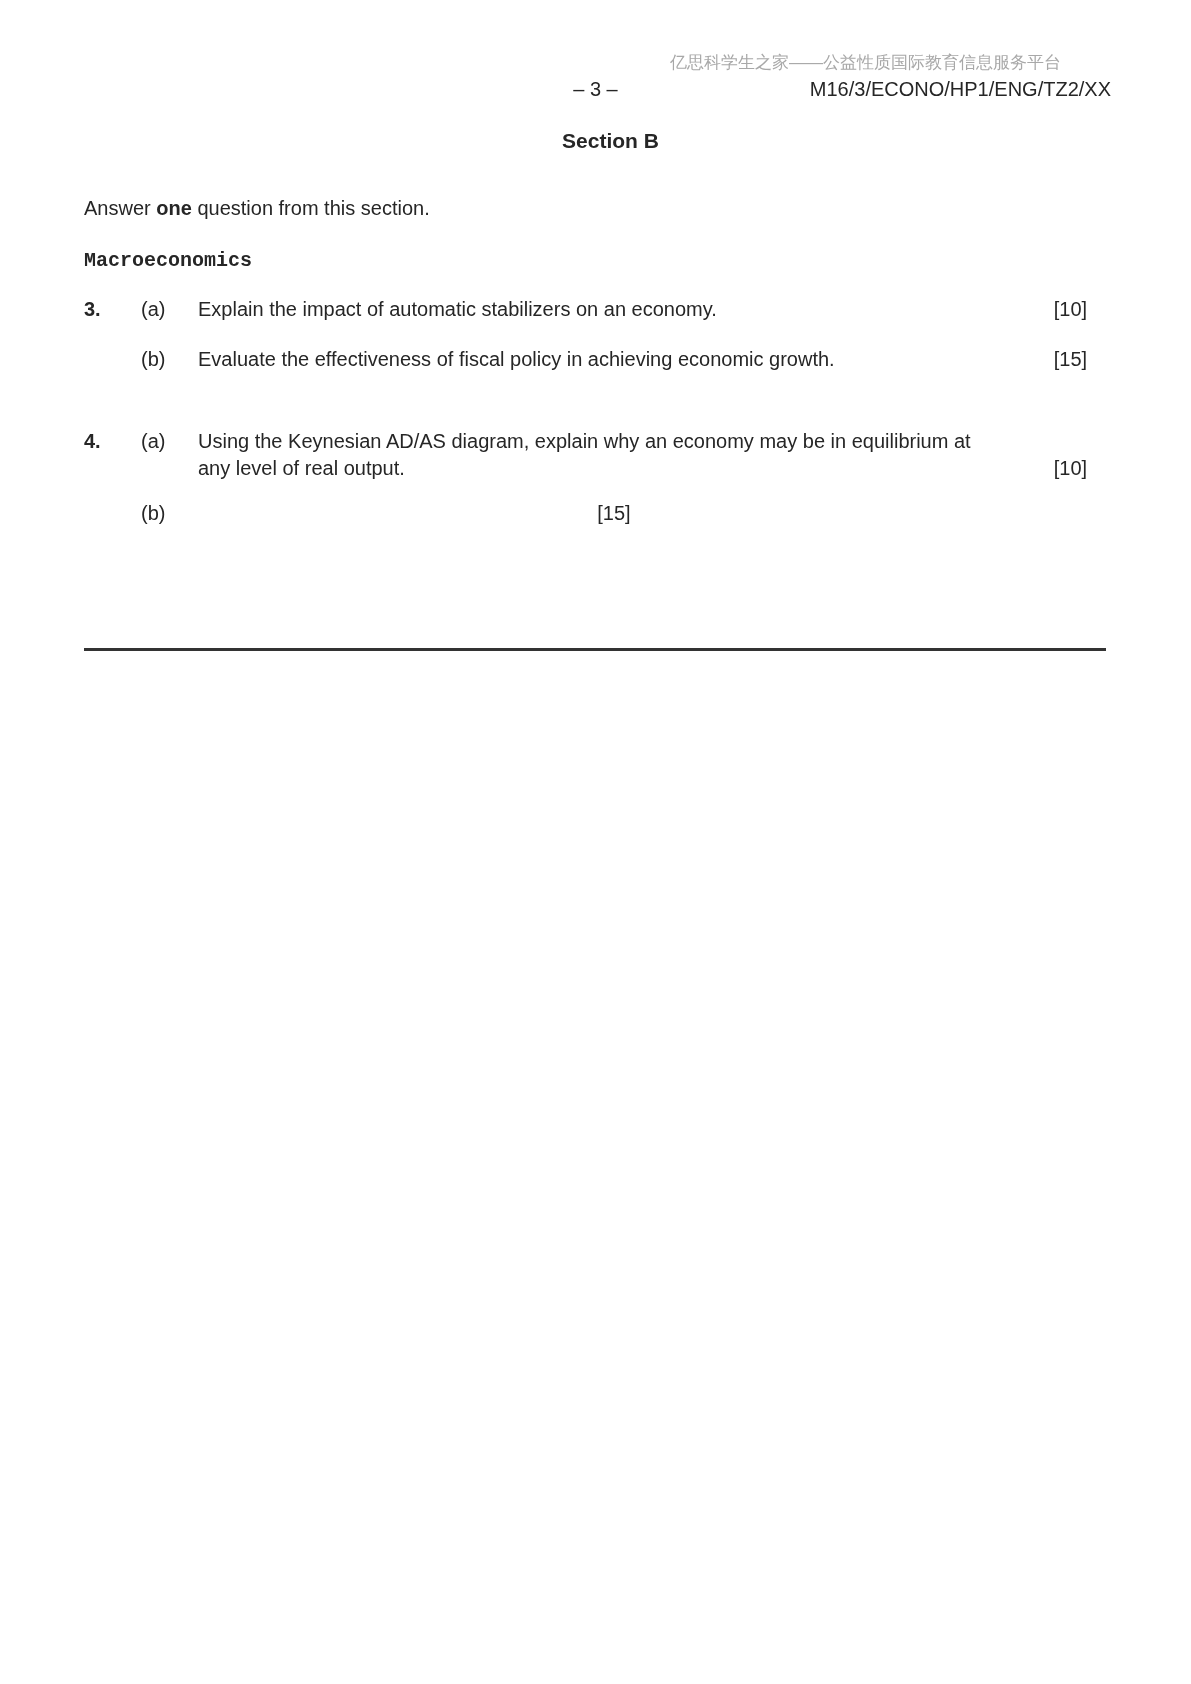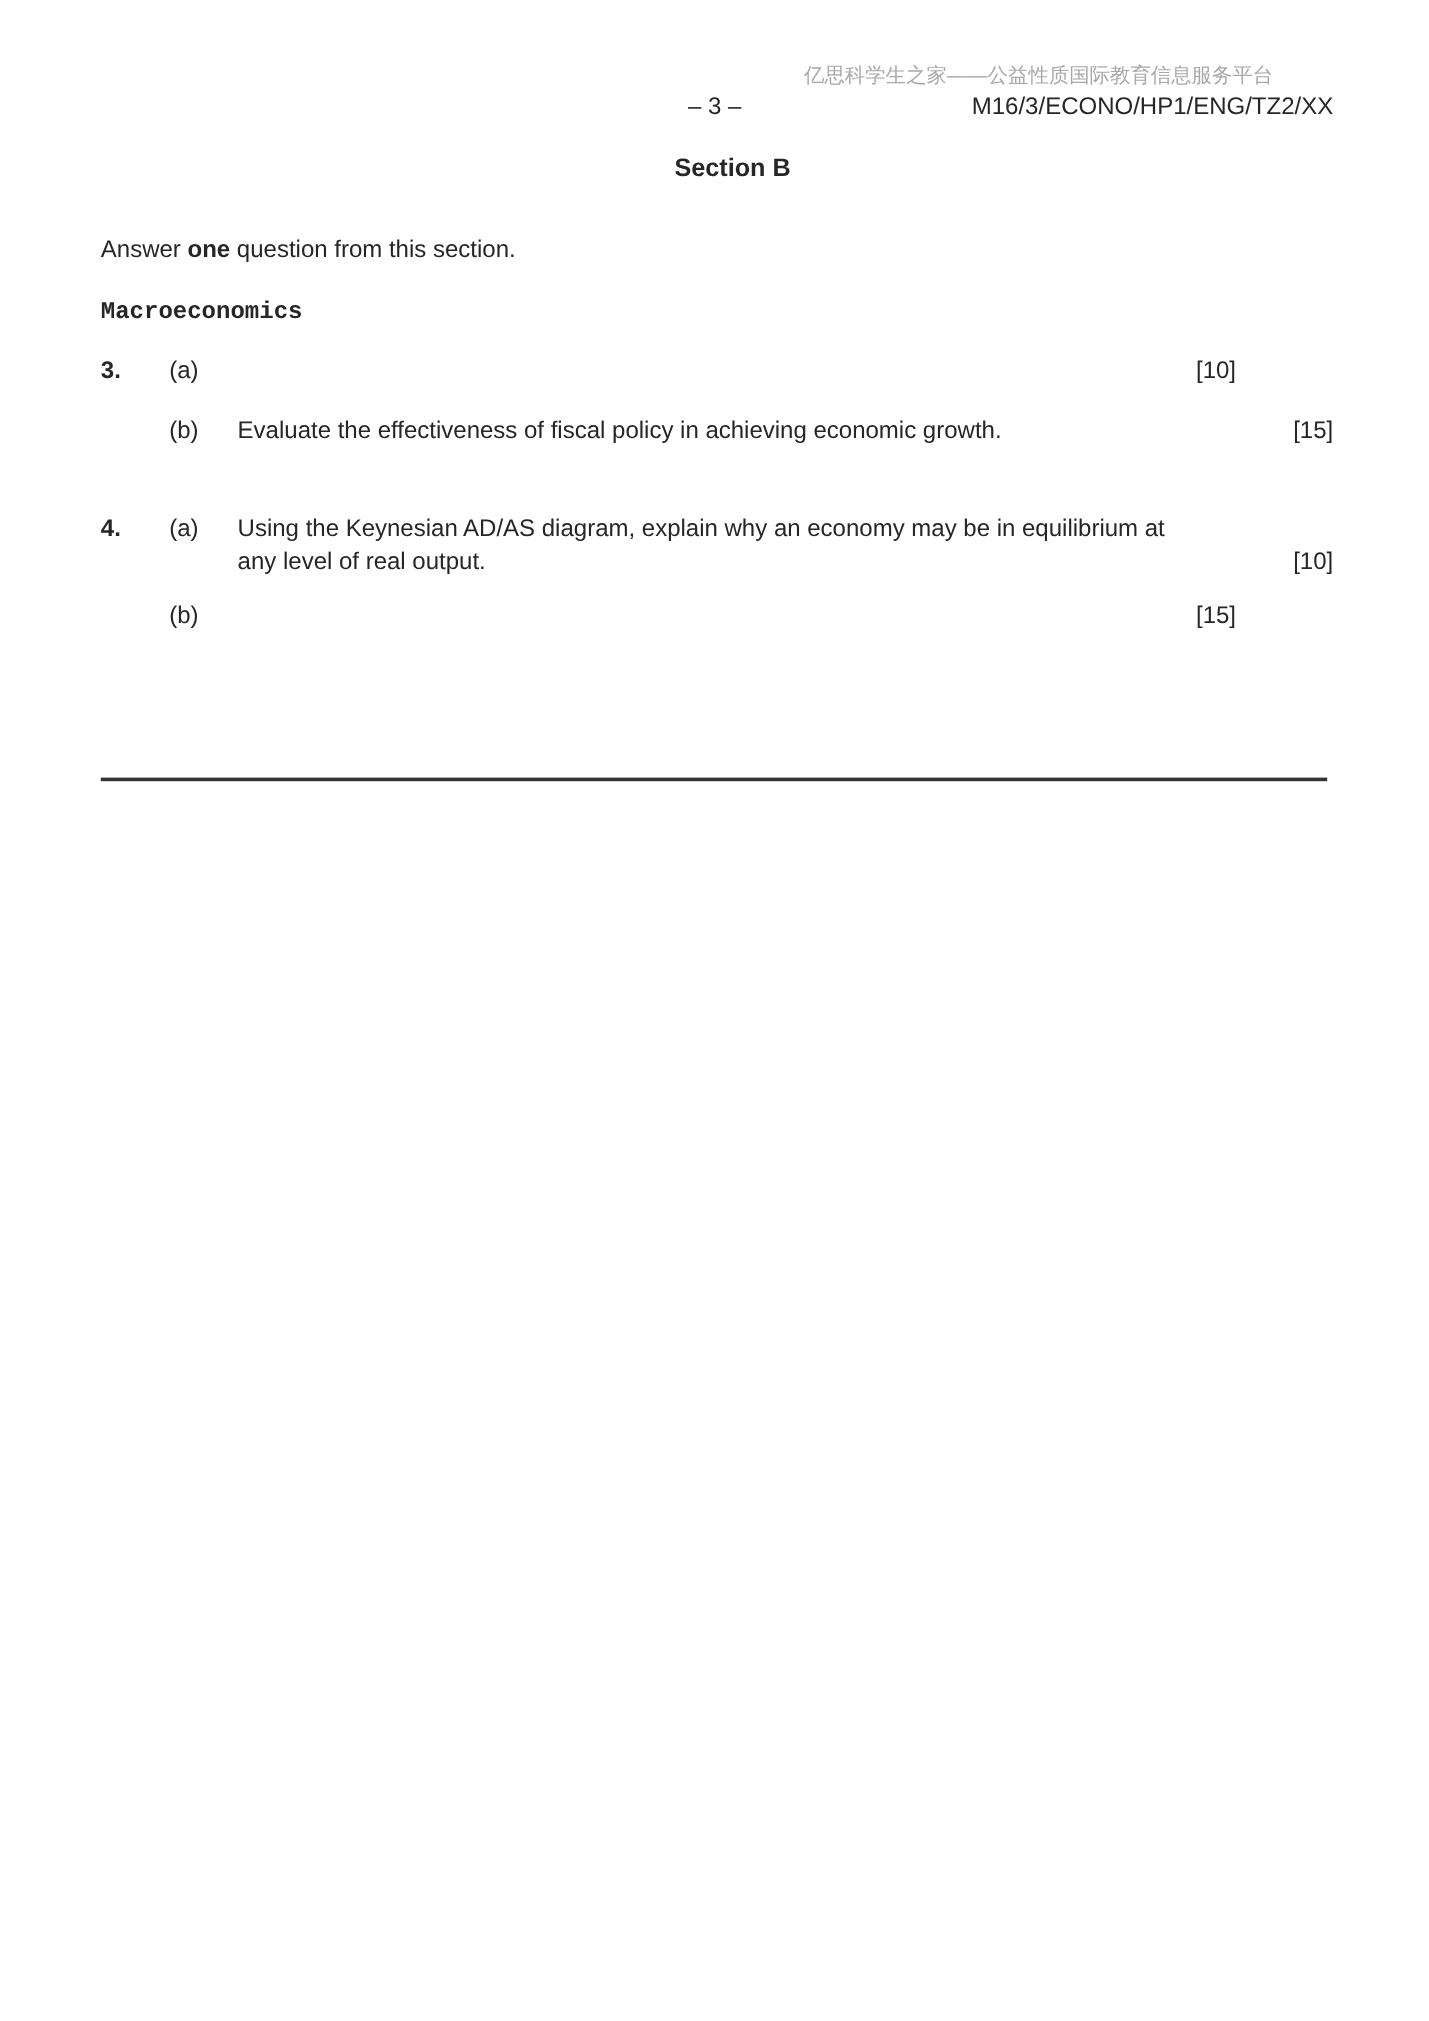--- a/index.html
+++ b/index.html
@@ -67,21 +67,21 @@
     width:1027px;
     display:grid;
     grid-template-columns:57px 57px 832px auto;
     font-size:20px;
     line-height:27px;
   }
   .q-num { font-weight:bold; }
   .part-text { white-space:pre-line; }
   .part-marks {
     align-self:end;
-    text-align:right;
+    text-align:center;
   }
   .row-q3a { top:296px; }
   .row-q3b { top:346px; }
   .row-q4a { top:428px; }
   .row-q4b { top:500px; }
   .divider {
     position:absolute;
     top:648px;
     left:84px;
     width:1022px;
@@ -111,20 +111,21 @@
 
   <div class="section-title">Section B</div>
 
   <p class="instruction"><span>Answer</span> <b>one</b> <span>question from this section.</span></p>
 
   <div class="topic">Macroeconomics</div>
 
   <div class="part-row row-q3a">
     <div class="q-num">3.</div>
     <div class="part-letter">(a)</div>
+    <div class="part-text">Explain the impact of automatic stabilizers on an economy.</div>
     <div class="part-marks">[10]</div>
   </div>
 
   <div class="part-row row-q3b">
     <div class="q-num"></div>
     <div class="part-letter">(b)</div>
     <div class="part-text">Evaluate the effectiveness of fiscal policy in achieving economic growth.</div>
     <div class="part-marks">[15]</div>
   </div>
 

